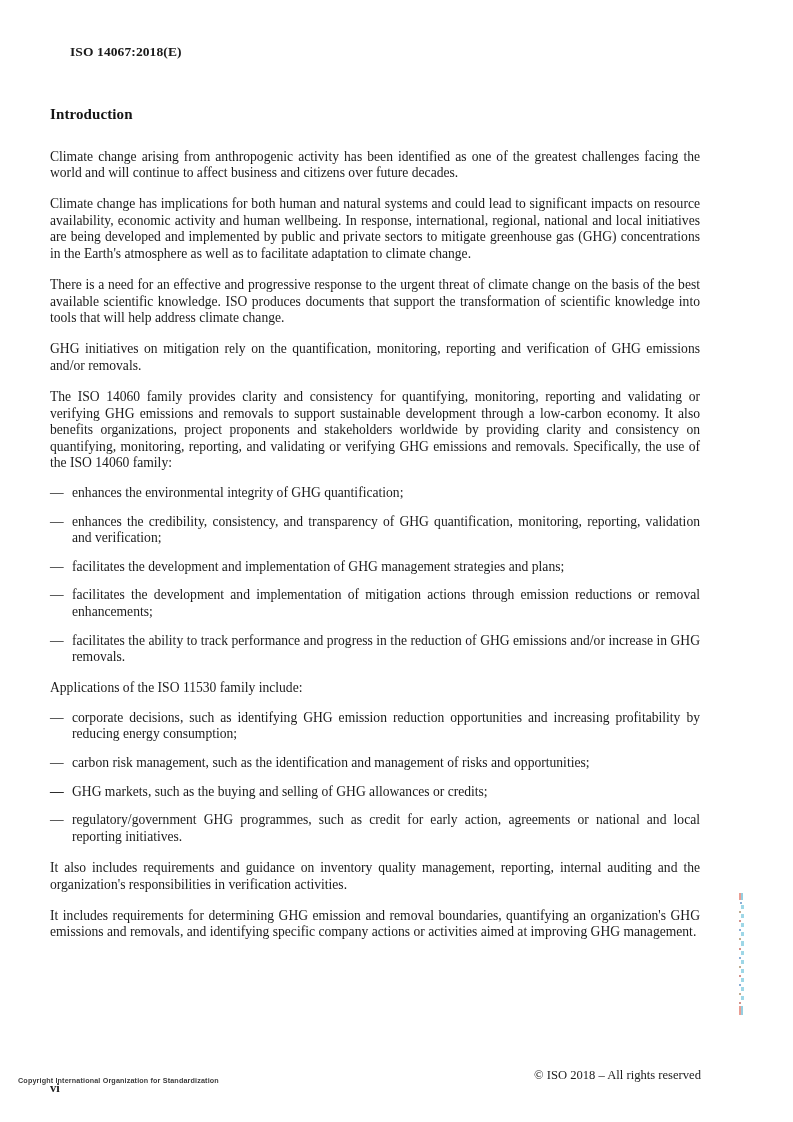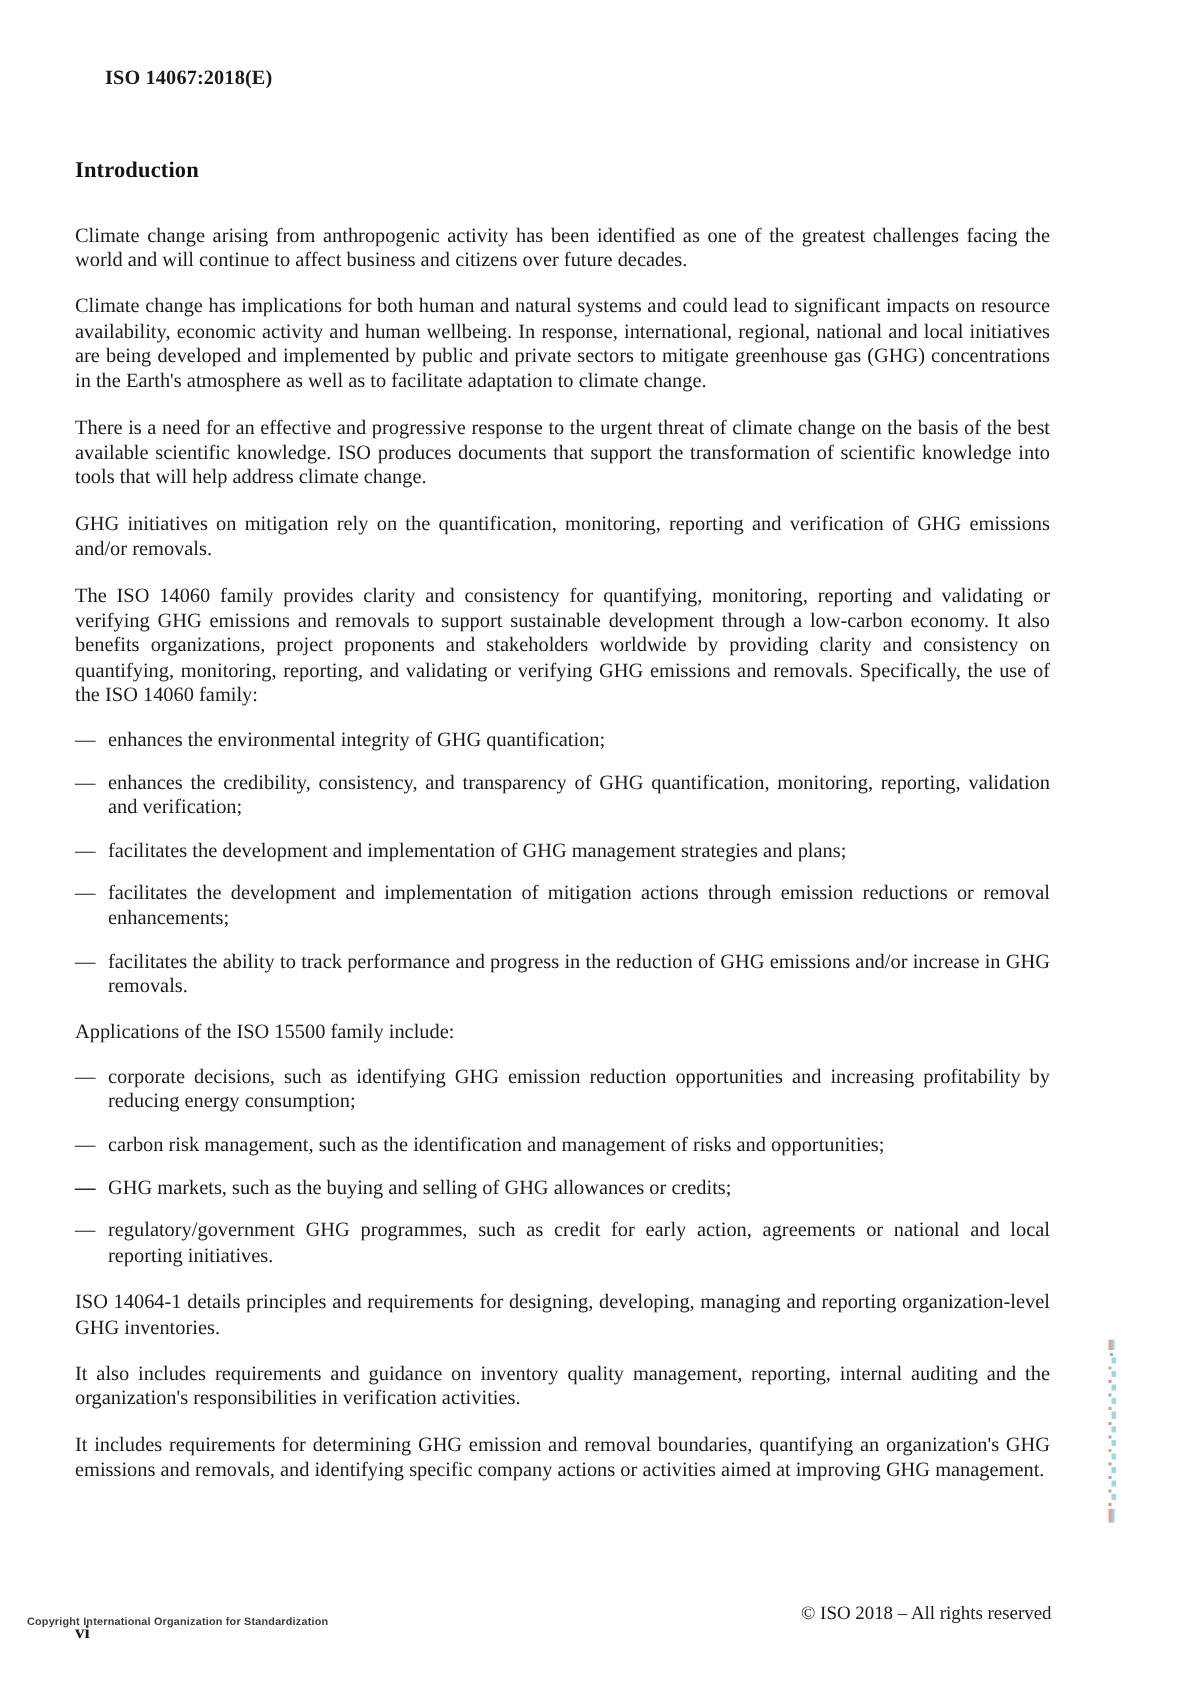--- a/index.html
+++ b/index.html
@@ -177,21 +177,21 @@
           <span class="dash">—</span>
           <span>facilitates the development and implementation of mitigation actions through emission reductions or removal enhancements;</span>
         </li>
         <li>
           <span class="dash">—</span>
           <span>facilitates the ability to track performance and progress in the reduction of GHG emissions and/or increase in GHG removals.</span>
         </li>
       </ul>
     </div>
 
-    <p class="para lead-in">Applications of the ISO 15500 family include:</p>
+    <p class="para lead-in">Applications of the ISO 11530 family include:</p>
 
     <div class="list-block">
       <ul class="dash-list">
         <li>
           <span class="dash">—</span>
           <span>corporate decisions, such as identifying GHG emission reduction opportunities and increasing profitability by reducing energy consumption;</span>
         </li>
         <li>
           <span class="dash">—</span>
           <span>carbon risk management, such as the identification and management of risks and opportunities;</span>
@@ -203,21 +203,20 @@
           <span class="dash">—</span>
           <span>GHG markets, such as the buying and selling of GHG allowances or credits;</span>
         </li>
         <li>
           <span class="dash">—</span>
           <span>regulatory/government GHG programmes, such as credit for early action, agreements or national and local reporting initiatives.</span>
         </li>
       </ul>
     </div>
 
-    <p class="para">ISO 14064-1 details principles and requirements for designing, developing, managing and reporting organization-level GHG inventories.</p>
     <p class="para">It also includes requirements and guidance on inventory quality management, reporting, internal auditing and the organization's responsibilities in verification activities.</p>
     <p class="para">It includes requirements for determining GHG emission and removal boundaries, quantifying an organization's GHG emissions and removals, and identifying specific company actions or activities aimed at improving GHG management.</p>
 
   </div>
 
   <div class="side-barcode" aria-hidden="true">
     <svg width="9" height="124" viewBox="0 0 9 124" xmlns="http://www.w3.org/2000/svg">
       <g>
         <rect x="2" y="0" width="3" height="7" fill="#d94f3d"></rect>
         <rect x="4" y="0" width="2" height="7" fill="#3fa9c9"></rect>

